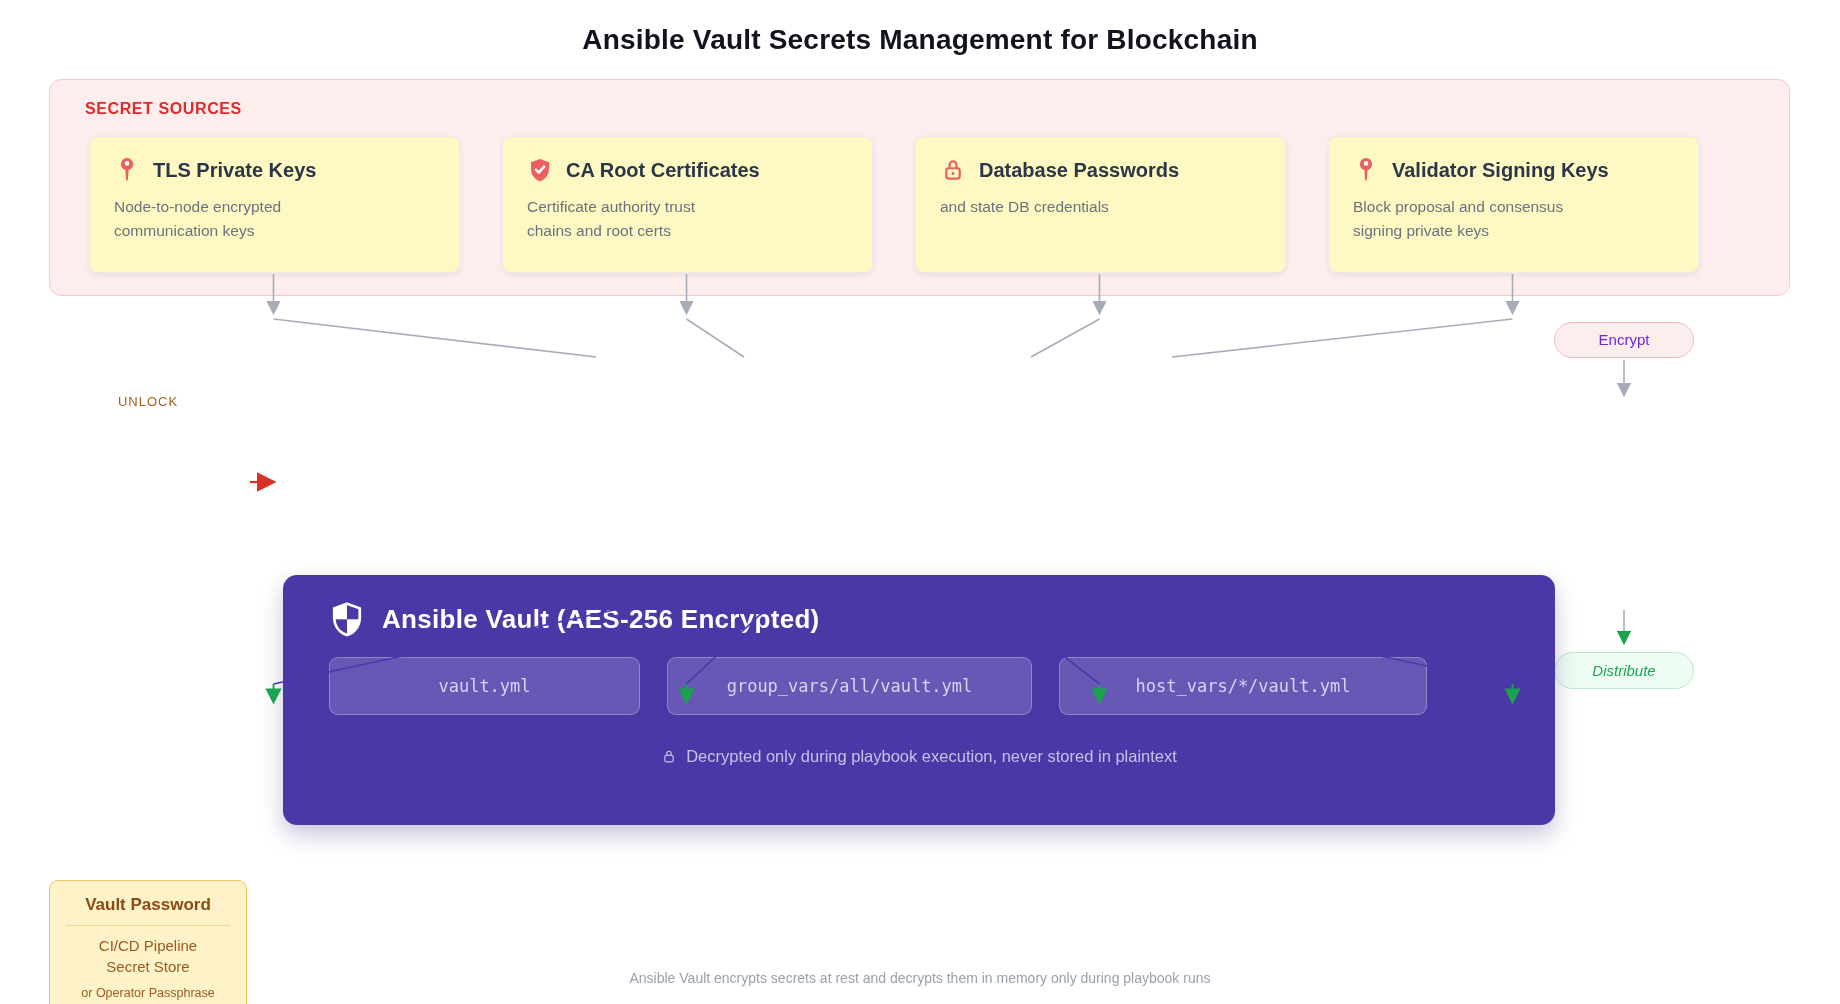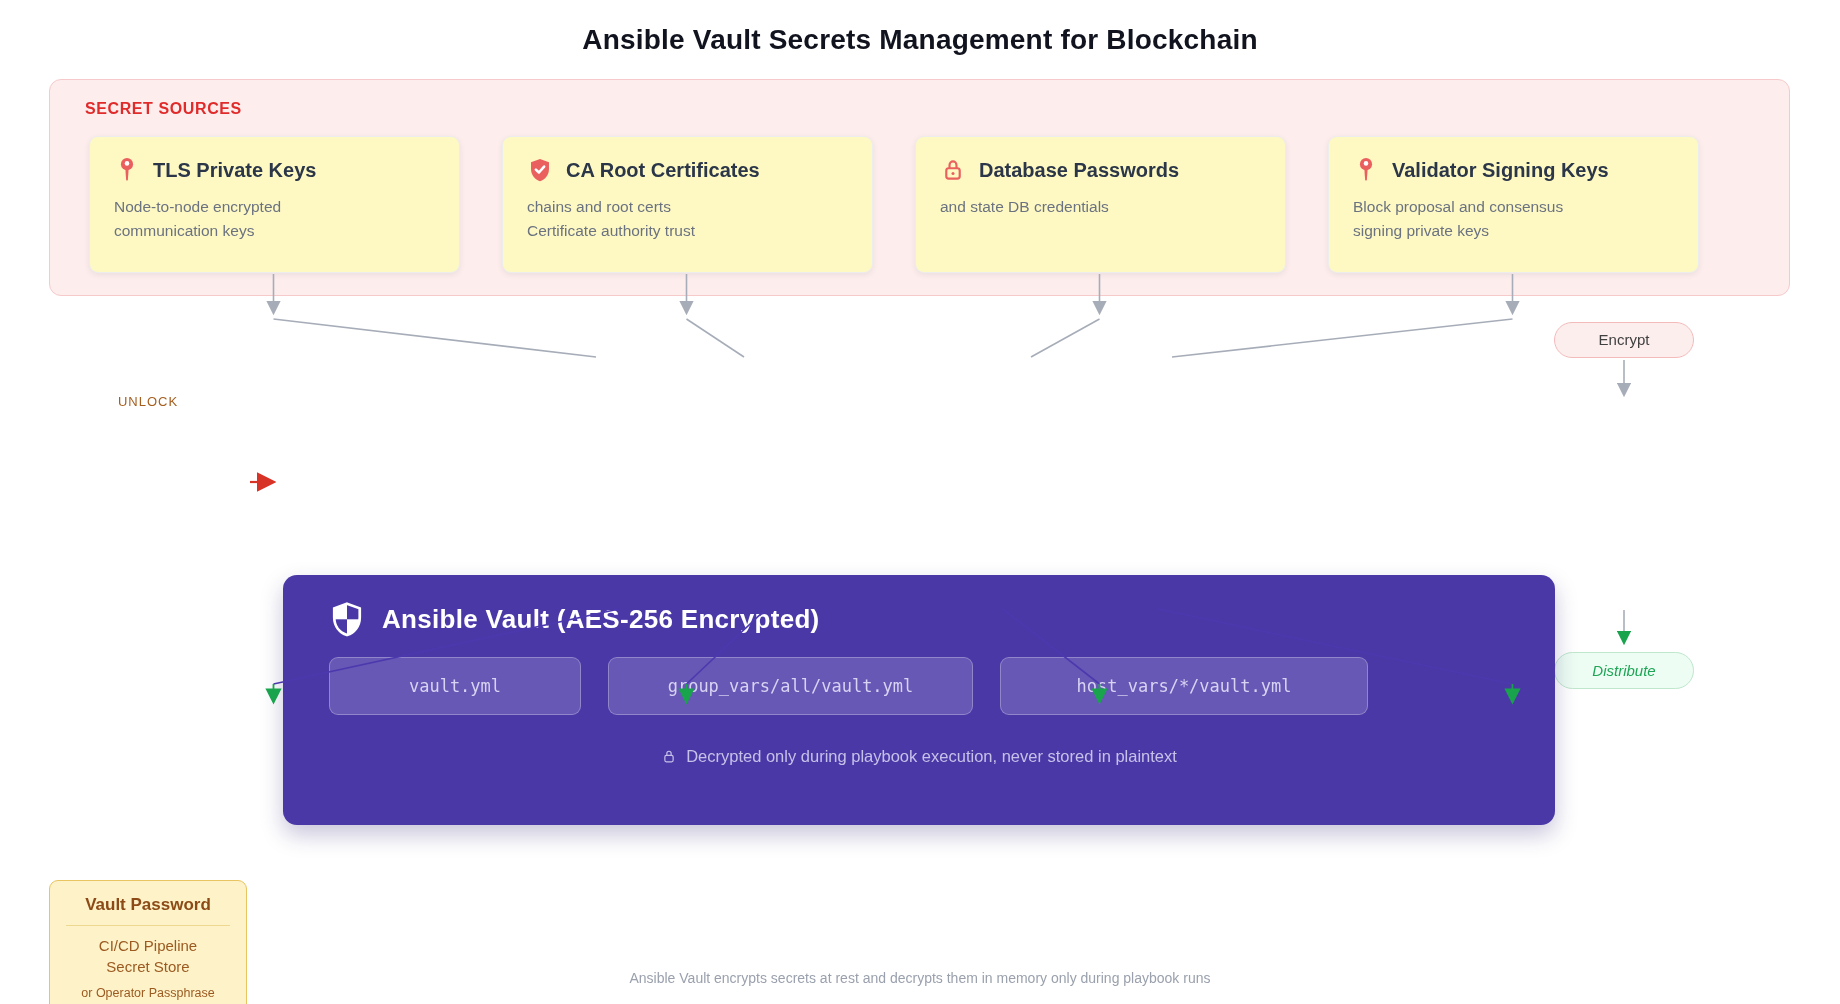--- a/index.html
+++ b/index.html
@@ -29,41 +29,41 @@
 
   
   .vault{position:absolute;left:283px;top:358px;width:1272px;height:250px;background:#4a38a7;
          border-radius:14px;box-shadow:0 10px 22px rgba(40,28,110,.25);}
   .vault-head{position:absolute;left:46px;top:26px;display:flex;align-items:center;gap:17px;}
   .vault-title{font-size:26px;font-weight:bold;color:#ffffff;letter-spacing:.3px;}
   .chip-row{position:absolute;left:46px;top:82px;display:flex;gap:27px;}
   .chip{height:58px;border-radius:9px;background:rgba(255,255,255,.16);
         border:1px solid rgba(255,255,255,.28);display:flex;align-items:center;justify-content:center;
         font-family:"DejaVu Sans Mono", monospace;font-size:17px;color:#d8d3f3;box-sizing:border-box;}
-  .chip:nth-child(1){width:252px;}
+  .chip:nth-child(1){width:311px;}
   .chip:nth-child(2){width:365px;}
   .chip:nth-child(3){width:368px;}
   .vault-note{position:absolute;left:0;top:172px;width:100%;display:flex;align-items:center;
               justify-content:center;gap:9px;font-size:16.5px;color:#c6c1e8;}
 
   
   .unlock-label{position:absolute;left:49px;top:394px;width:198px;text-align:center;
                 font-size:13px;color:#a55e1e;letter-spacing:1px;}
   .pw-box{position:absolute;left:49px;top:413px;width:198px;height:139px;background:#fdf2c8;
           border:1.5px solid #e8c561;border-radius:9px;box-sizing:border-box;text-align:center;}
   .pw-title{margin-top:14px;font-size:17px;font-weight:bold;color:#8c4a17;}
   .pw-divider{height:1px;background:#eed88f;margin:10px 16px 9px 16px;}
   .pw-line{font-size:15px;color:#9c5a21;line-height:1.4;}
   .pw-small{margin-top:9px;font-size:12.5px;color:#9c5a21;}
 
   
   .pill{position:absolute;left:1554px;width:140px;text-align:center;border-radius:20px;
         font-size:15px;box-sizing:border-box;}
   .pill.encrypt{top:322px;height:36px;line-height:34px;background:#fdeeee;
-                border:1px solid #f4bbbb;color:#404040;}
+                border:1px solid #f4bbbb;color:#6d28d9;}
   .pill.distribute{top:652px;height:37px;line-height:35px;background:#edfdf3;
                    border:1px solid #bfe7cb;color:#1fa556;font-style:italic;}
 
   
   .footer-note{position:absolute;top:970px;left:0;width:100%;text-align:center;
                font-size:14px;color:#9aa1ad;}
 
   
   .arrows{position:absolute;left:0;top:0;width:1840px;height:1004px;pointer-events:none;z-index:6;}
   .z1{position:relative;z-index:1;}
@@ -100,22 +100,22 @@
         <div class="card-head">
           <span class="icon-box">
             <svg width="26" height="26" viewBox="0 0 24 24">
               <path d="M12 1.8 L20.3 4.8 V11 C20.3 16.6 16.7 20.8 12 22.4 C7.3 20.8 3.7 16.6 3.7 11 V4.8 Z" fill="#e9605f"></path>
               <polyline points="8.2,11.6 11,14.3 15.8,8.8" fill="none" stroke="#ffffff" stroke-width="2.4" stroke-linecap="round" stroke-linejoin="round"></polyline>
             </svg>
           </span>
           <span class="card-title">CA Root Certificates</span>
         </div>
         <div class="card-desc">
+          <div>Certificate authority trust</div>
           <div>chains and root certs</div>
-          <div>Certificate authority trust</div>
         </div>
       </div>
 
       <div class="card src">
         <div class="card-head">
           <span class="icon-box">
             <svg width="26" height="26" viewBox="0 0 24 24">
               <rect x="5.8" y="10.4" width="12.4" height="9.6" rx="2.2" fill="none" stroke="#e9605f" stroke-width="2"></rect>
               <path d="M8.8 10.4 V7.3 a3.2 3.2 0 0 1 6.4 0 V10.4" fill="none" stroke="#e9605f" stroke-width="2"></path>
               <circle cx="12" cy="15.2" r="1.4" fill="#e9605f"></circle>

